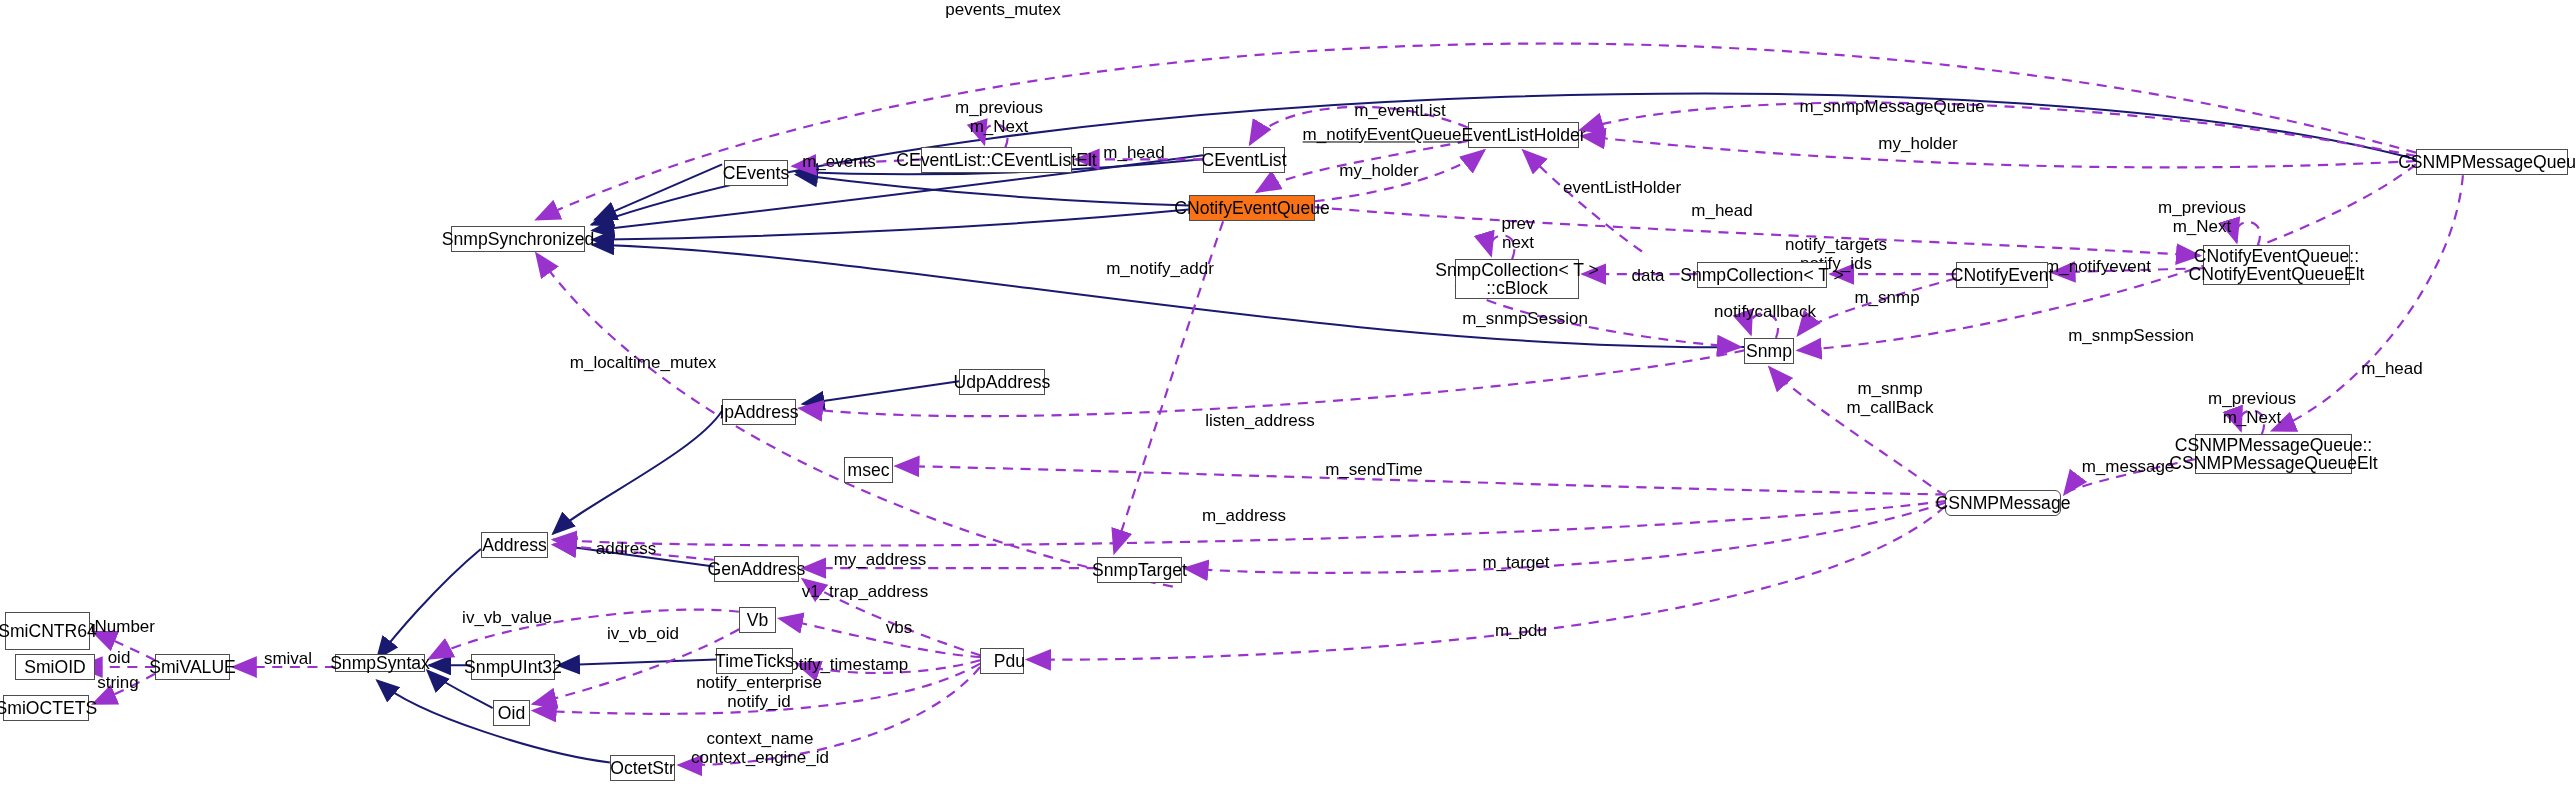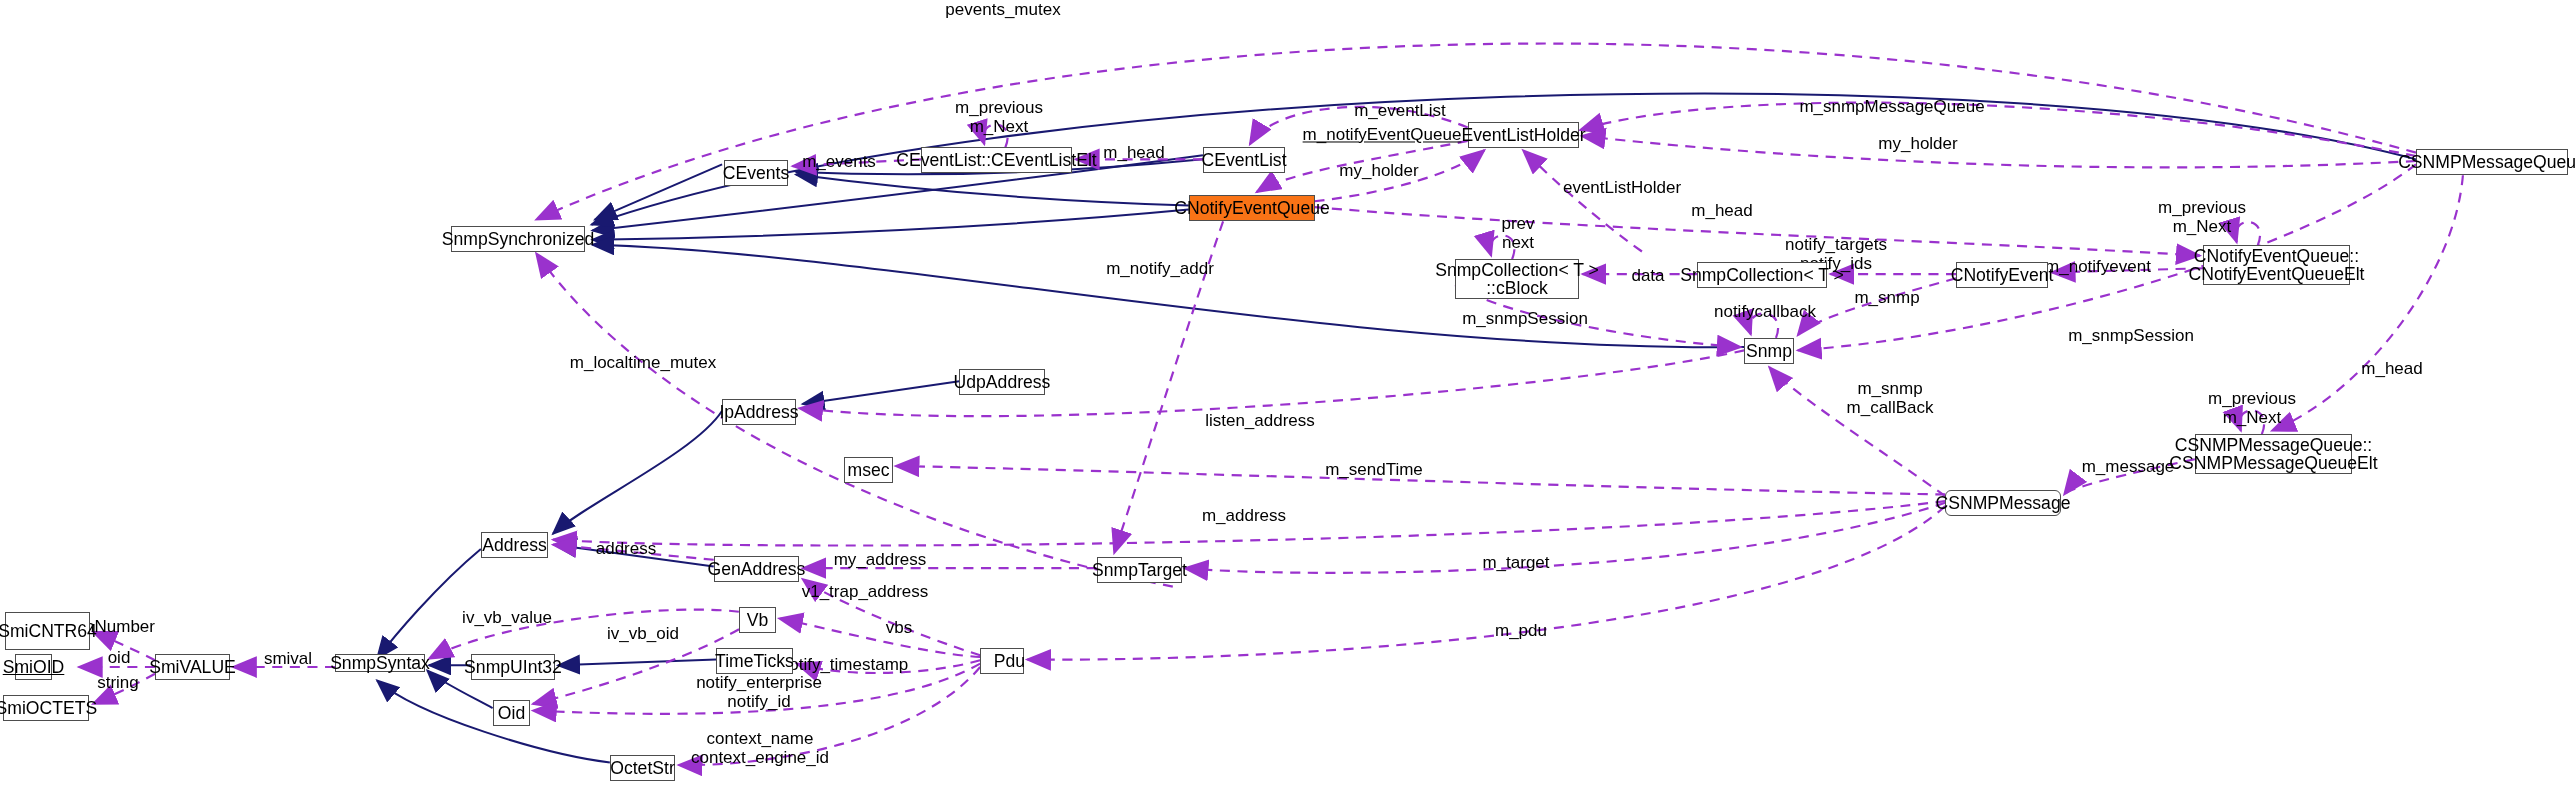--- a/index.html
+++ b/index.html
@@ -186,21 +186,21 @@
       <div class="node" style="left: 959px; top: 369px; width: 86px; height: 26px;">UdpAddress</div>
       <div class="node" style="left: 722px; top: 399px; width: 74px; height: 26px;">IpAddress</div>
       <div class="node" style="left: 844px; top: 457px; width: 49px; height: 26px;">msec</div>
       <div class="node" style="left: 481px; top: 532px; width: 67px; height: 26px;">Address</div>
       <div class="node" style="left: 714px; top: 556px; width: 85px; height: 26px;">GenAddress</div>
       <div class="node" style="left: 1097px; top: 557px; width: 85px; height: 26px;">SnmpTarget</div>
       <div class="node" style="left: 739px; top: 607px; width: 37px; height: 26px;">Vb</div>
       <div class="node" style="left: 716px; top: 648px; width: 77px; height: 26px;">TimeTicks</div>
       <div class="node" style="left: 980px; top: 648px; width: 44px; height: 26px; padding-left: 20px;">Pdu</div>
       <div class="node" style="left: 5px; top: 612px; width: 85px; height: 38px;">SmiCNTR64</div>
-      <div class="node" style="left: 15px; top: 654px; width: 37px; height: 26px; text-decoration: underline;">SmiOID</div>
+      <div class="node" style="left: 15px; top: 654px; width: 80px; height: 26px;">SmiOID</div>
       <div class="node" style="left: 3.4px; top: 695px; width: 86px; height: 26px;">SmiOCTETS</div>
       <div class="node" style="left: 155px; top: 654px; width: 75px; height: 26px;">SmiVALUE</div>
       <div class="node" style="left: 335px; top: 654px; width: 90px; height: 18px;">SnmpSyntax</div>
       <div class="node" style="left: 471px; top: 654px; width: 84px; height: 26px; text-align: right;">SnmpUInt32</div>
       <div class="node" style="left: 493px; top: 700px; width: 37px; height: 26px;">Oid</div>
       <div class="node" style="left: 610px; top: 755px; width: 65px; height: 26px;">OctetStr</div>
     </div>
   <div class="labels">
       <div class="elabel" style="left: 1003px; top: 10px;">pevents_mutex</div>
       <div class="elabel" style="left: 999px; top: 117px;">m_previous

